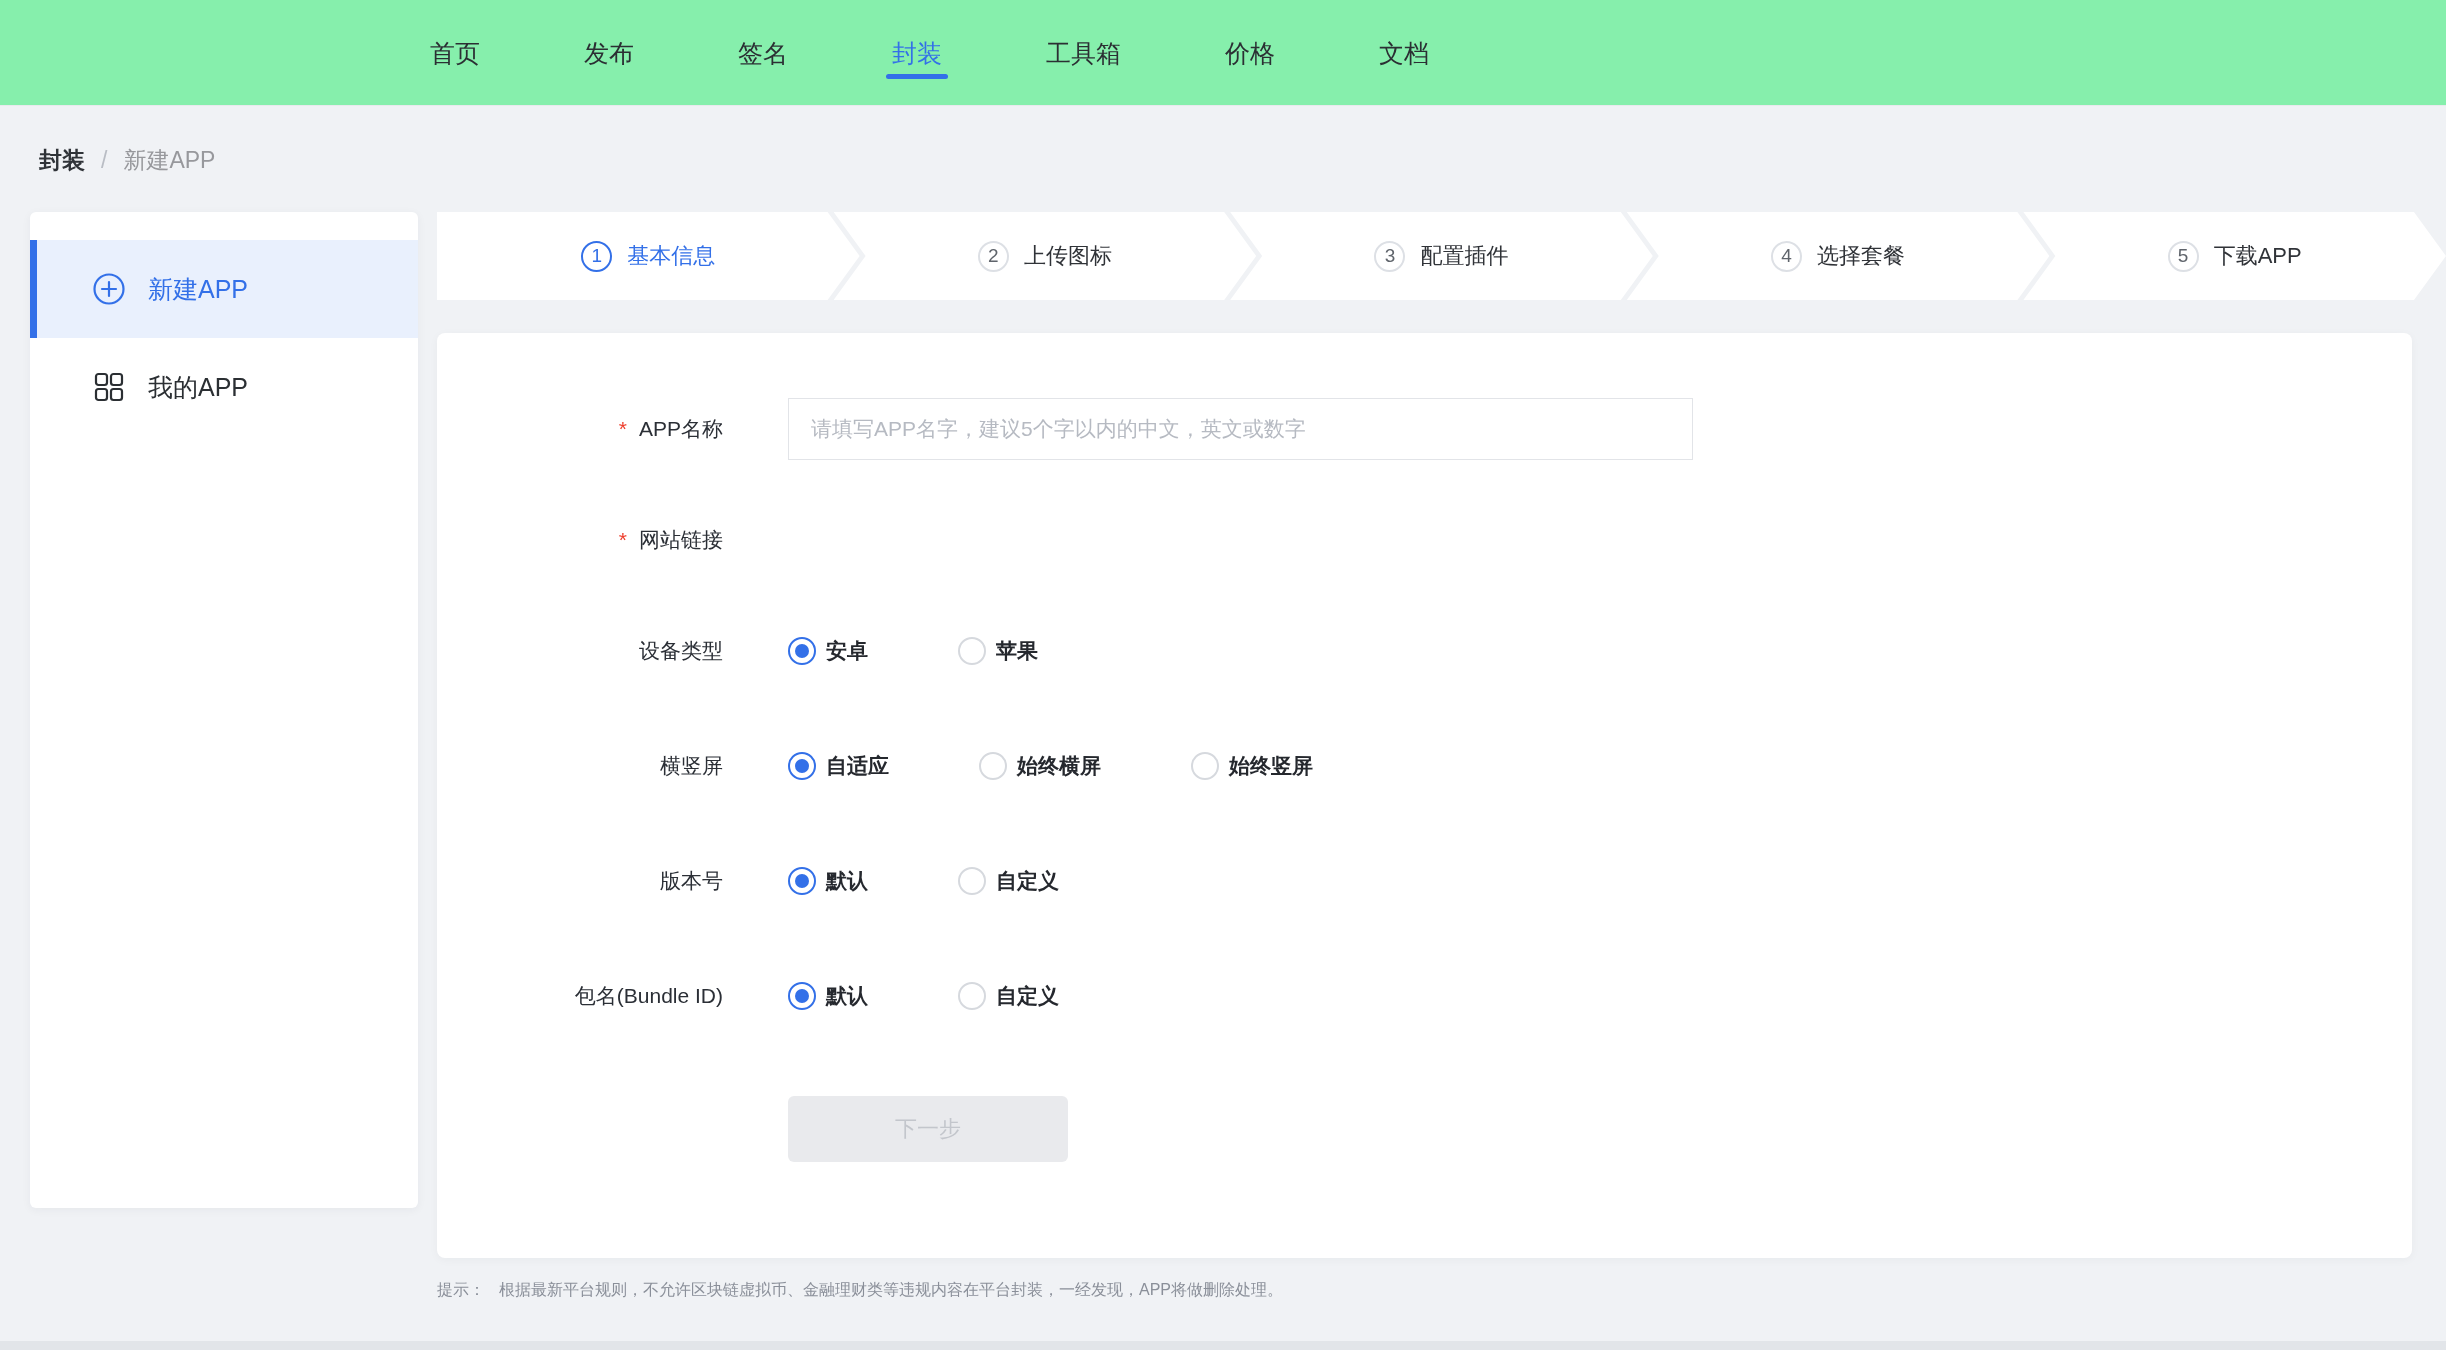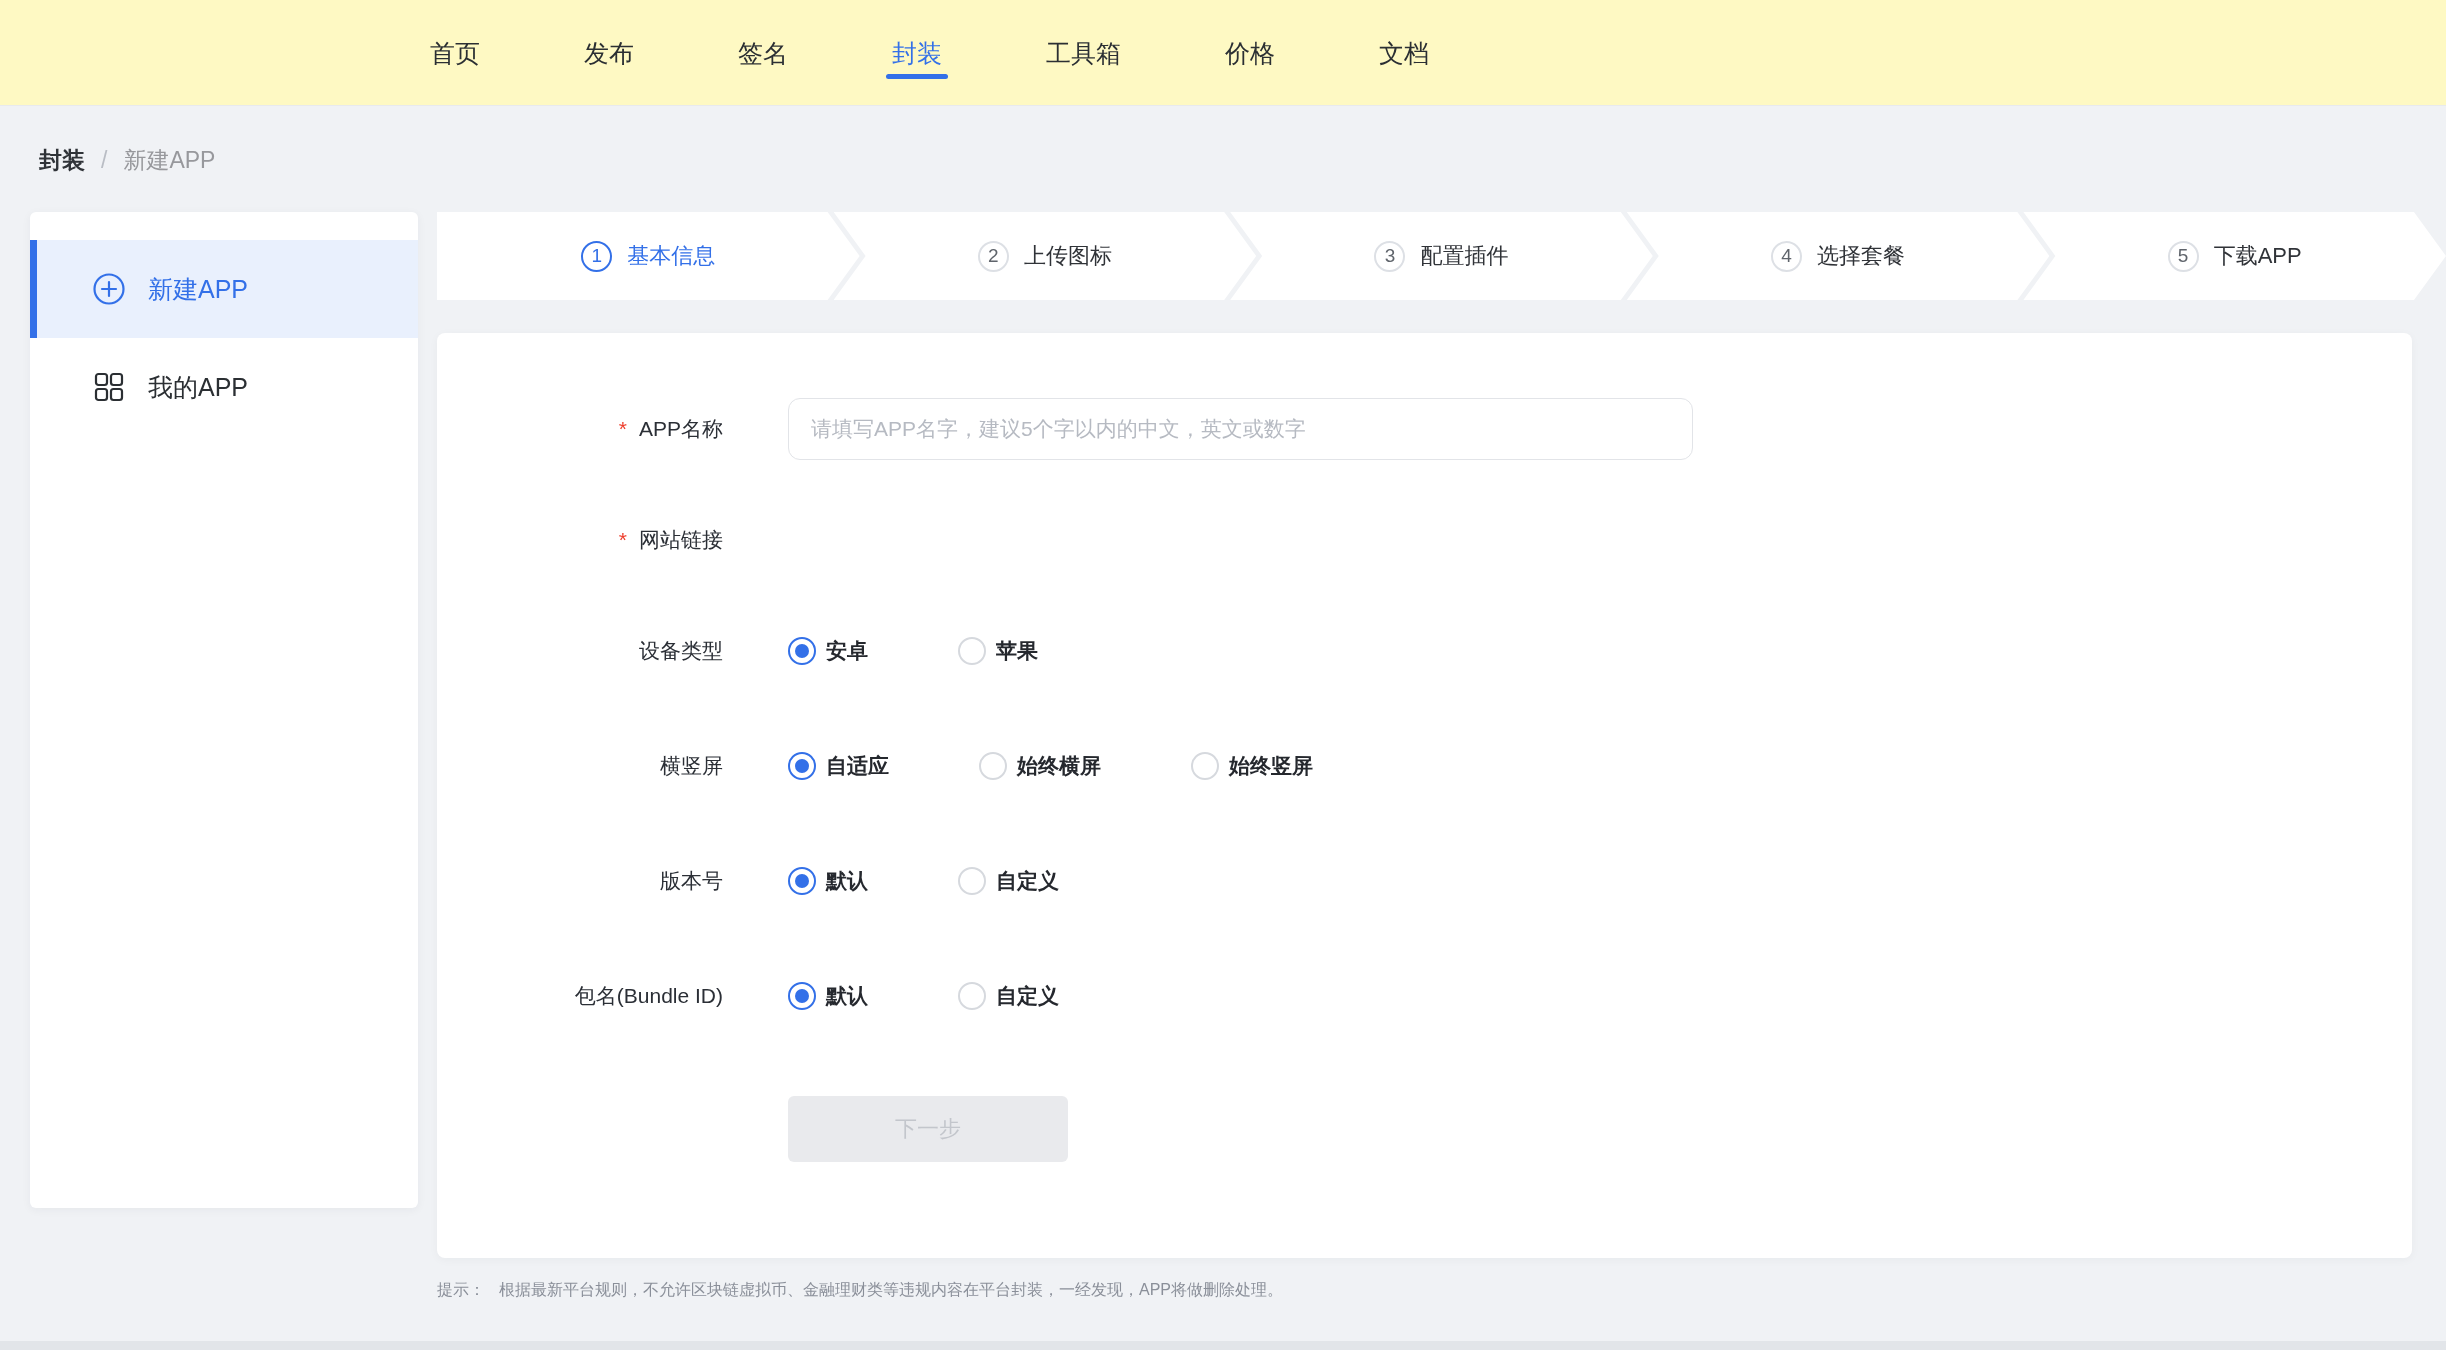--- a/index.html
+++ b/index.html
@@ -7,21 +7,21 @@
   .screen {
     position:relative; width:2446px; height:1350px;
     background:#f0f2f5; overflow:hidden;
     font-family:"Liberation Sans","DejaVu Sans",sans-serif;
     color:#2b2f36;
   }
 
   
   .topnav {
     position:absolute; left:0; top:0; width:2446px; height:106px;
-    background:#fef9c3; border-bottom:1px solid #e8eaed;
+    background:#86efac; border-bottom:1px solid #e8eaed;
     display:flex; align-items:center; padding-left:430px;
   }
   .topnav .nav-item {
     position:relative; margin-right:104px; font-size:25px; color:#2b2f33;
     cursor:pointer; line-height:106px; height:106px; white-space:nowrap;
   }
   .topnav .nav-item.active { color:#3370e8; }
   .topnav .nav-item.active::after {
     content:""; position:absolute; left:-6px; right:-6px; bottom:27px;
     height:5px; border-radius:3px; background:#3370e8;
@@ -82,21 +82,21 @@
     box-shadow:0 2px 10px rgba(31,45,61,0.04);
     padding-top:65px;
   }
   .form-row { display:flex; align-items:center; }
   .form-label {
     width:286px; margin-right:65px; text-align:right; font-size:21px; color:#2b2f36;
     display:flex; align-items:center; justify-content:flex-end; white-space:nowrap;
   }
   .required-star { color:#ee3f2d; font-size:21px; margin-right:12px; }
   .text-input {
-    width:905px; height:62px; border:1px solid #e2e4e8; border-radius:12px;
+    width:905px; height:62px; border:1px solid #e2e4e8; border-radius:0;
     font-size:21px; padding:0 22px; color:#2b2f36; outline:none; background:#fff;
     font-family:"Liberation Sans","DejaVu Sans",sans-serif;
   }
   .text-input::placeholder { color:#b6bac2; }
   .row-input { margin-bottom:66px; }
   .row-input2 { margin-bottom:82px; }
   .row-radio { margin-bottom:85px; height:30px; }
   .radio-group { display:flex; align-items:center; }
   .radio-option { display:flex; align-items:center; margin-right:90px; cursor:pointer;font-weight:bold; }
   .radio-circle {

